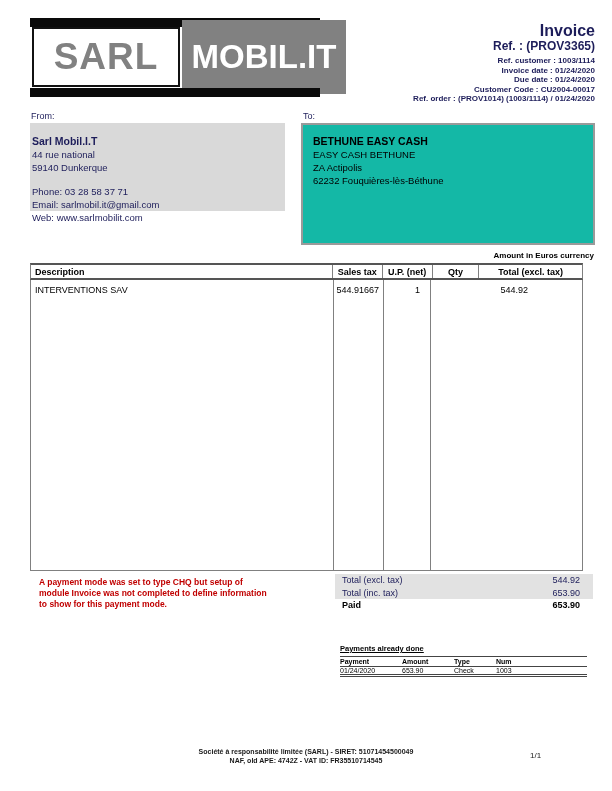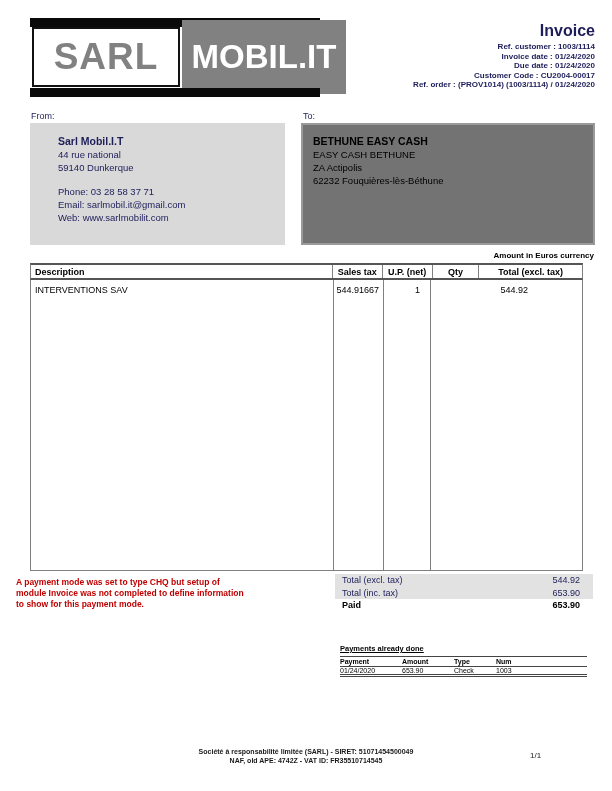--- a/index.html
+++ b/index.html
@@ -26,28 +26,28 @@
   .inv-head { position:absolute; right:17px; top:22px; text-align:right; color:var(--navy); }
   .inv-title { font-size:16px; font-weight:bold; line-height:17px;text-align:right; }
   .inv-ref   { font-size:12px; font-weight:bold; line-height:14px; }
   .inv-line  { font-size:8px;  font-weight:bold; line-height:9.5px; }
   .inv-line.first { margin-top:3px; }
   
   .sec-label { position:absolute; font-size:9px; font-weight:normal; color:var(--navy); }
   .from-label { left:31px; top:111px; }
   .to-label   { left:303px; top:111px; }
   .from-box {
-    position:absolute; left:30px; top:123px; width:255px; height:122px;
-    background:var(--box_gray); color:var(--navy); padding:12px 0 0 28px; font-size:9.5px; line-height:13px;
+    position:absolute; left:30px; top:123px; width:255px; height:88px;
+    background:var(--box_gray); color:var(--navy); padding:12px 0 0 2px; font-size:9.5px; line-height:13px;
   }
   .from-name { font-size:10.5px; font-weight:bold; }
   .addr-gap { height:11px; }
   .to-box {
     position:absolute; left:301px; top:123px; width:294px; height:122px;
-    background:#737373; border:2px solid #9a9a9a; color:#000; padding:10px 0 0 10px;
+    background:#14b8a6; border:2px solid #9a9a9a; color:#000; padding:10px 0 0 10px;
     font-size:9.5px; line-height:13px;
   }
   .to-name { font-size:10.5px; font-weight:bold; }
   
   .currency-note { position:absolute; right:18px; top:251px; font-size:8px; font-weight:bold; color:#000; }
   
   .items-table { position:absolute; left:30px; top:263px; width:553px; }
   .it-head { display:flex; border-top:2px solid #555; border-bottom:2px solid #555;
              border-left:1px solid #808080; border-right:1px solid #808080; height:17px; }
   .it-head .cell { font-size:9px; font-weight:bold; display:flex; align-items:center; justify-content:center; border-right:1px solid #808080; }
@@ -57,21 +57,21 @@
   .it-body .col { border-right:1px solid #808080; font-size:9px; padding-top:5px; }
   .it-body .col:last-child { border-right:none; }
   .c-desc { width:303px; text-align:left; padding-left:4px; }
   .c-tax  { width:50px;  text-align:right; padding-right:5px; }
   .c-up   { width:50px;  text-align:right; padding-right:4px; }
   .c-qty  { width:47px;  text-align:right; padding-right:10px; }
   .c-tot  { width:103px; text-align:right; padding-right:6px; }
   .it-head .cell.c-desc { justify-content:flex-start; }
   .it-head .cell.c-tax, .it-head .cell.c-up, .it-head .cell.c-qty, .it-head .cell.c-tot { justify-content:center; padding:0; }
   
-  .warning { position:absolute; left:16px; top:577px; width:290px;
+  .warning { position:absolute; left:39px; top:577px; width:290px;
              color:var(--red); font-size:8.5px; font-weight:bold; line-height:11px; }
   
   .totals { position:absolute; left:335px; top:574px; width:258px; }
   .tot-row { display:flex; justify-content:space-between; align-items:center;
              height:12.6px; font-size:9px; padding:0 13px 0 7px; color:var(--navy); }
   .tot-row.shade { background:var(--row_gray); }
   .tot-row.paid { color:#000; font-weight:bold; }
   
   .payments { position:absolute; left:340px; top:644px; width:247px; }
   .pay-title { font-size:7.5px; font-weight:bold; text-decoration:underline; color:#000; margin-bottom:3px; }
@@ -93,20 +93,21 @@
 
   <div class="logo">
     <div class="logo-bar-top"></div>
     <div class="logo-sarl">SARL</div>
     <div class="logo-mobilit">MOBIL.IT</div>
     <div class="logo-bar-bottom"></div>
   </div>
 
   <div class="inv-head">
     <div class="inv-title">Invoice</div>
+    <div class="inv-ref">Ref. : (PROV3365)</div>
     <div class="inv-line first">Ref. customer : 1003/1114</div>
     <div class="inv-line">Invoice date : 01/24/2020</div>
     <div class="inv-line">Due date : 01/24/2020</div>
     <div class="inv-line">Customer Code : CU2004-00017</div>
     <div class="inv-line">Ref. order : (PROV1014) (1003/1114) / 01/24/2020</div>
   </div>
 
   <div class="sec-label from-label">From:</div>
   <div class="from-box">
     <div class="from-name">Sarl Mobil.I.T</div>

